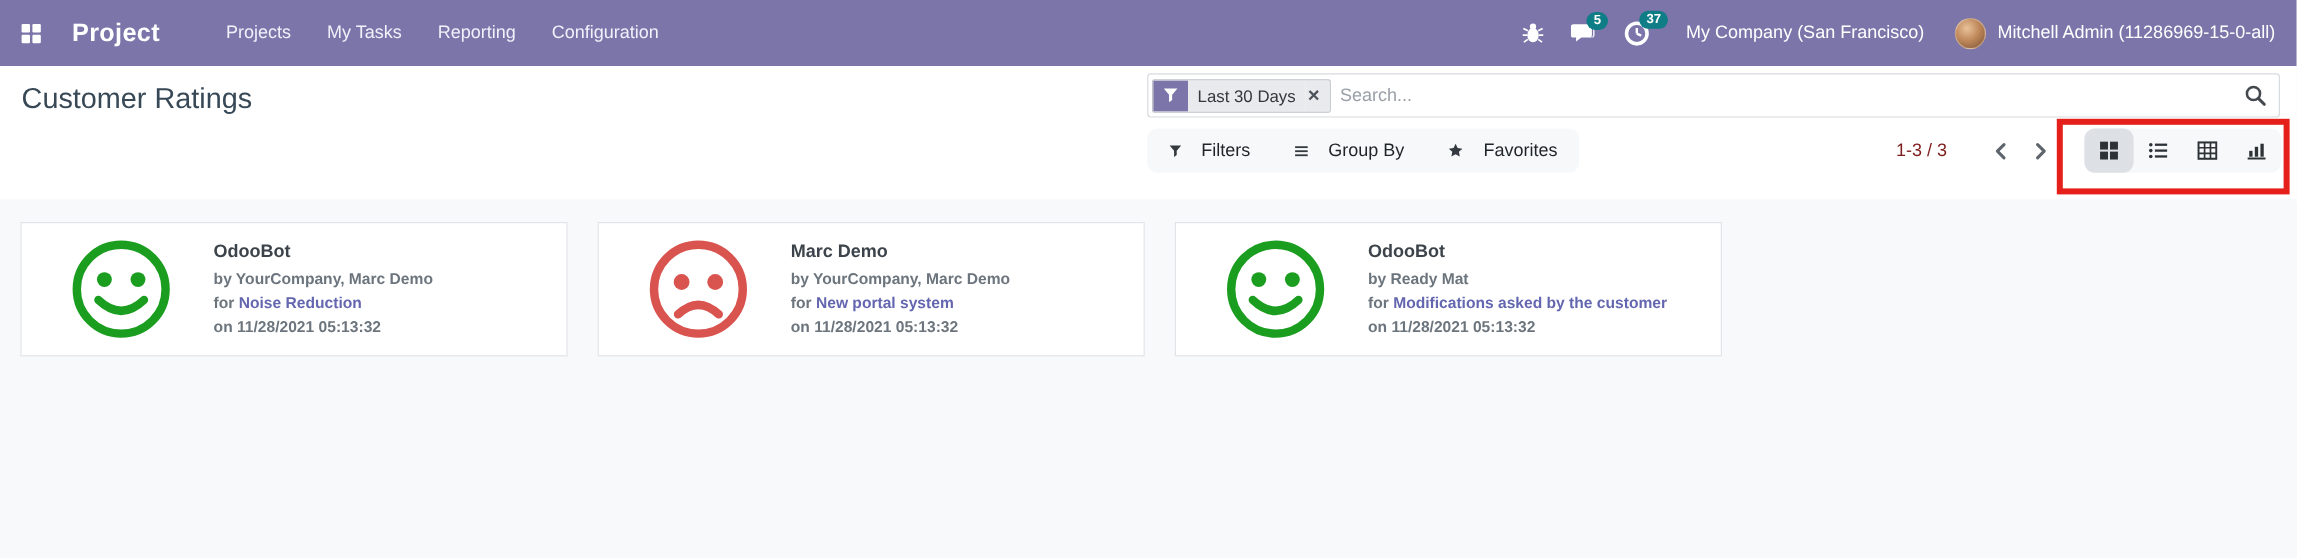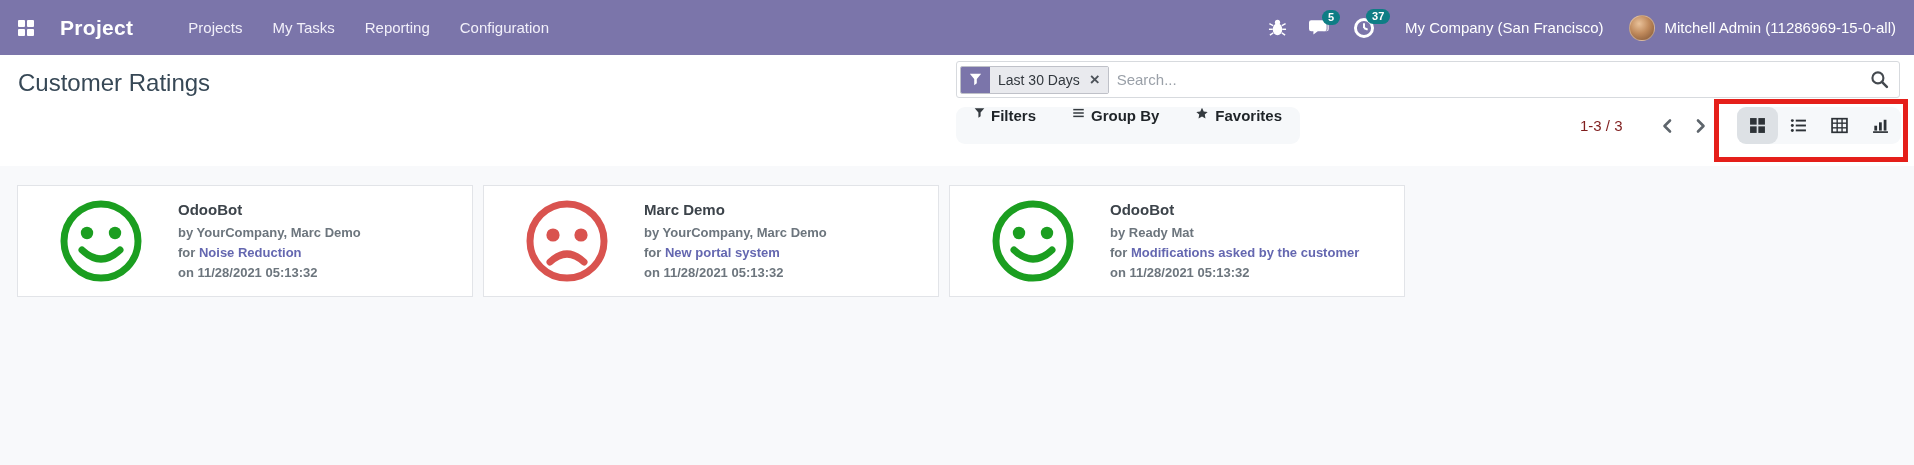--- a/index.html
+++ b/index.html
@@ -57,43 +57,43 @@
     font-family: "Liberation Sans", sans-serif; color: #0f172a; background: transparent;
   }
   .search-input::placeholder { color: #9aa0a8; }
   .search-glass { cursor: pointer; display:flex; align-items:center; }
 
   .options-row { position: absolute; left: 956px; top: 52px; height: 37px; display: flex; align-items: stretch; }
   .dropdown-group {
     display: flex; background: #f6f8fa; border-radius: 9px; overflow: hidden; align-items: stretch;
   }
   .dd-btn {
-    display: flex; align-items: flex-start; gap: 6px; padding: 0 18px;
-    font-size: 15px; color: #1f2428; cursor: pointer; white-space: nowrap; font-weight: bold;
+    display: flex; align-items: center; gap: 16px; padding: 0 18px;
+    font-size: 15px; color: #1f2428; cursor: pointer; white-space: nowrap;
   }
 
   .pager { position: absolute; left: 1580px; top: 52px; height: 37px; display: flex; align-items: center; }
   .pager-value { font-size: 15px; color: #7f1d1d; margin-right: 28px; }
   .pager-btn { padding: 4px 10px; cursor: pointer; display:flex; align-items:center; }
 
   .view-switcher {
     position: absolute; left: 1737px; top: 52px; width: 164px; height: 37px;
     background: #f6f8fa; border-radius: 9px; display: flex;
   }
   .vs-btn { width: 41px; display: flex; align-items: center; justify-content: center; cursor: pointer; border-radius: 9px; }
   .vs-btn.active { background: #dde1e5; }
 
   .red-annotation {
     position: absolute; left: 1714px; top: 44px; width: 194px; height: 63px;
     border: 5px solid #e51f1a; pointer-events: none;
   }
 
   
   .content { position: absolute; top: 166px; left: 0; right: 0; bottom: 0; background: #f8f9fb; }
-  .card-row { position: absolute; left: 17px; top: 19px; display: flex; gap: 10px; }
+  .card-row { position: absolute; left: 17px; top: 19px; display: flex; gap: 25px; }
   .rating-card {
     width: 456px; height: 112px; background: #fff; border: 1px solid #e2e4e8;
     display: flex; align-items: center; padding-left: 41px; cursor: pointer;
   }
   .smiley { width: 84px; height: 84px; flex: 0 0 auto; }
   .smiley-happy, .smiley-sad { display: none; }
   .mood-happy .smiley-happy { display: block; }
   .mood-sad .smiley-sad { display: block; }
   .card-text { margin-left: 35px; padding-top: 2px; }
   .card-name { font-size: 15px; font-weight: bold; color: #3c434a; margin-bottom: 5px; }

